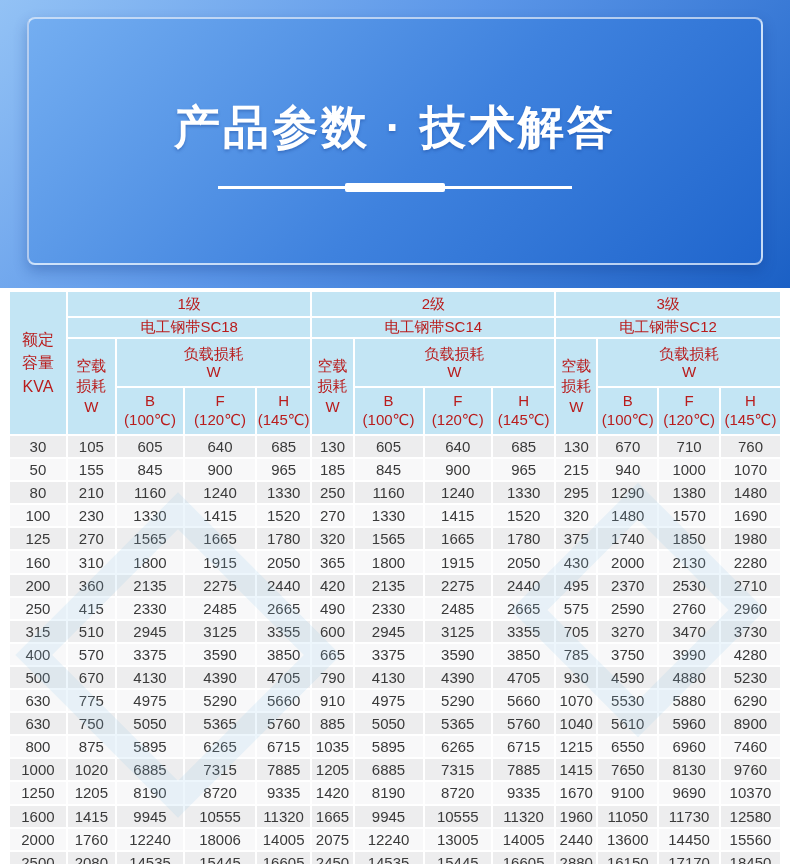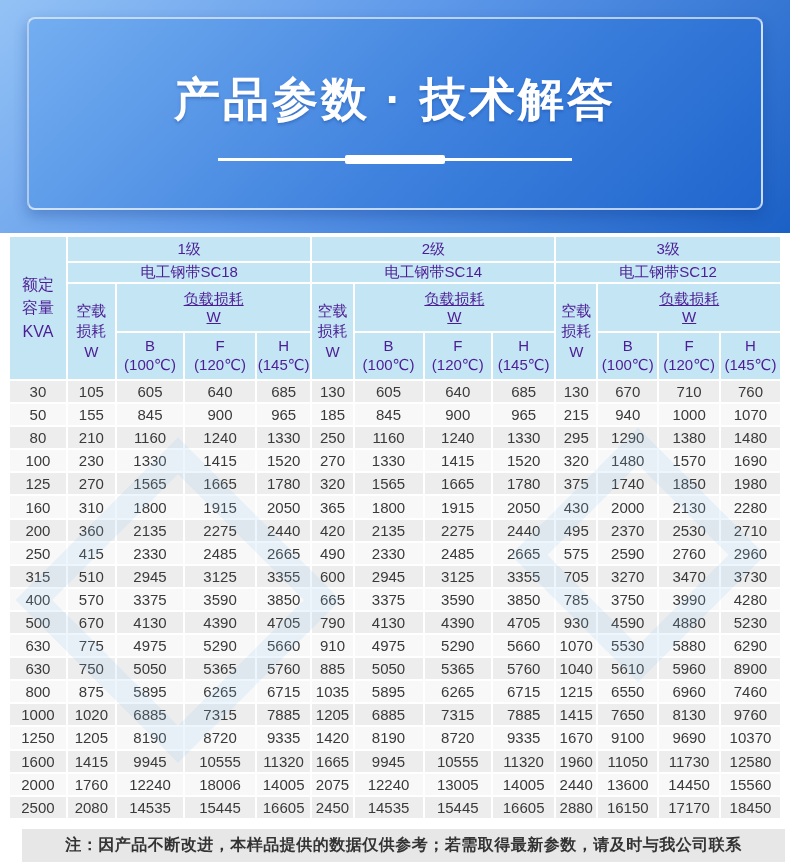--- a/index.html
+++ b/index.html
@@ -3,21 +3,21 @@
 <meta charset="utf-8">
 <style>
   * { margin:0; padding:0; box-sizing:border-box; }
   html,body { width:790px; }
   body {
     height:864px; overflow:hidden; background:#ffffff;
     font-family:"Liberation Sans","DejaVu Sans",sans-serif; color:#333;
   }
   
   .banner {
-    position:relative; height:233px;
+    position:relative; height:288px;
     background:linear-gradient(135deg,#93c2f5 0%,#5b96e8 45%,#1b60c5 100%);
   }
   .banner-panel {
     position:absolute; left:27px; right:27px; top:17px; bottom:23px;
     border:2px solid rgba(255,255,255,0.65); border-radius:8px;
     background:linear-gradient(135deg,#74aef1 0%,#3f82de 55%,#2066cd 100%);
     box-shadow:0 6px 14px rgba(10,50,130,0.30);
     display:flex; flex-direction:column; align-items:center; justify-content:center;
   }
   .banner-title {
@@ -31,25 +31,25 @@
   .d-thin  { width:127px; height:3px; background:#fff; }
   .d-thick { width:100px; height:9px; background:#fff; border-radius:2px; }
   
   .table-wrap { position:relative; margin:2px 8px 0 8px; height:585px; }
   table {
     width:100%; height:100%;
     border-collapse:separate; border-spacing:2px; background:#fff;
     table-layout:fixed;
   }
   th, td { text-align:center; vertical-align:middle; font-weight:400; overflow:hidden; }
-  thead th { background:#c3e5f4; font-size:15px; color:#4c1d95; }
+  thead th { background:#c3e5f4; font-size:15px; color:#b91c1c; }
   th.preline, td.preline { white-space:pre-line; }
   .h-grade { height:24px; }
   .h-steel { height:14px; }
-  .h-load  { height:47px; line-height:1.15;text-decoration:underline; }
+  .h-load  { height:47px; line-height:1.15; }
   .h-temp  { height:46px; line-height:1.25; }
   th.corner { font-size:16px; line-height:1.45; }
   th.noload { line-height:1.35; }
   tbody td { font-size:15px; color:#3a3a3a; height:21px; }
   tbody tr.odd  td { background:#ededee; }
   tbody tr.even td { background:#f8f8f9; }
   
   .watermark { position:absolute; inset:0; pointer-events:none; overflow:hidden; z-index:5; }
   .wm-diamond {
     position:absolute; border:26px solid rgba(140,200,235,0.16); transform:rotate(45deg);

